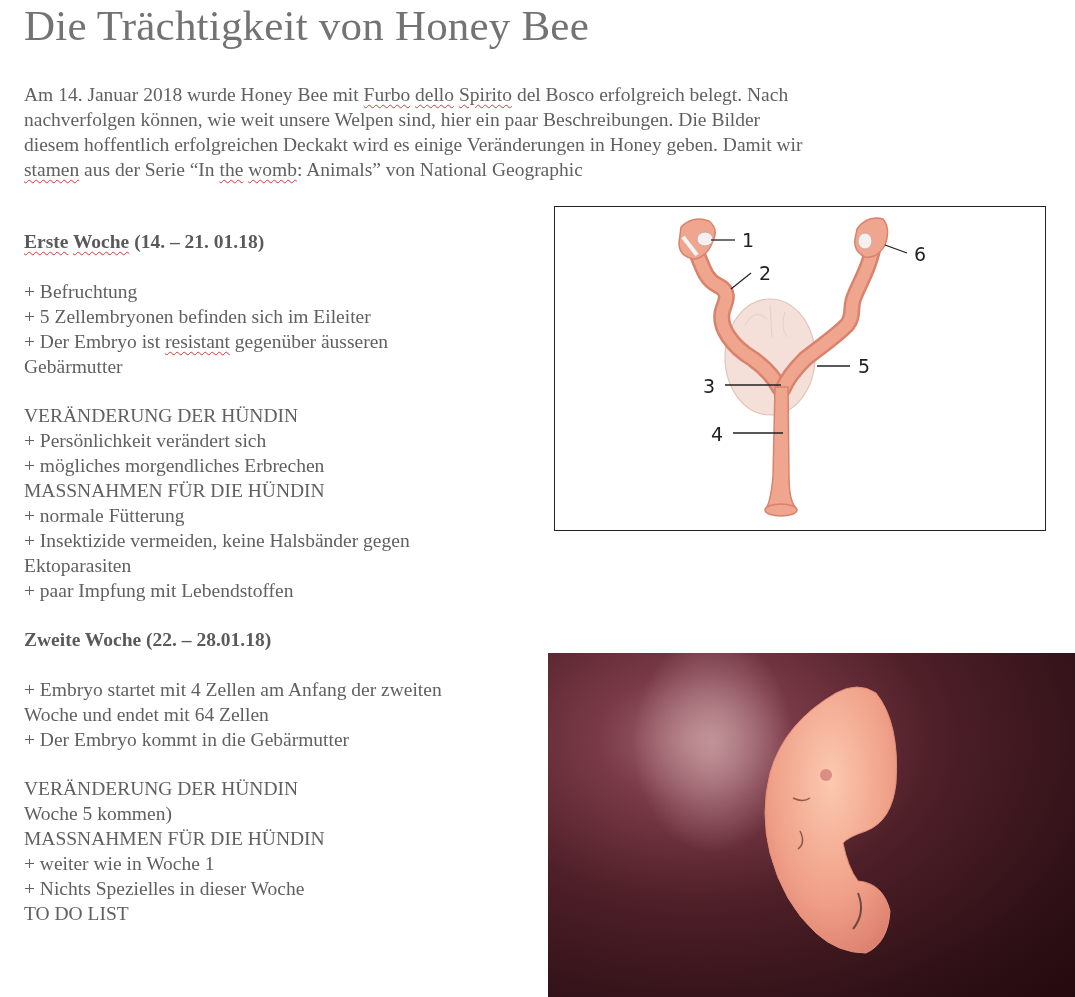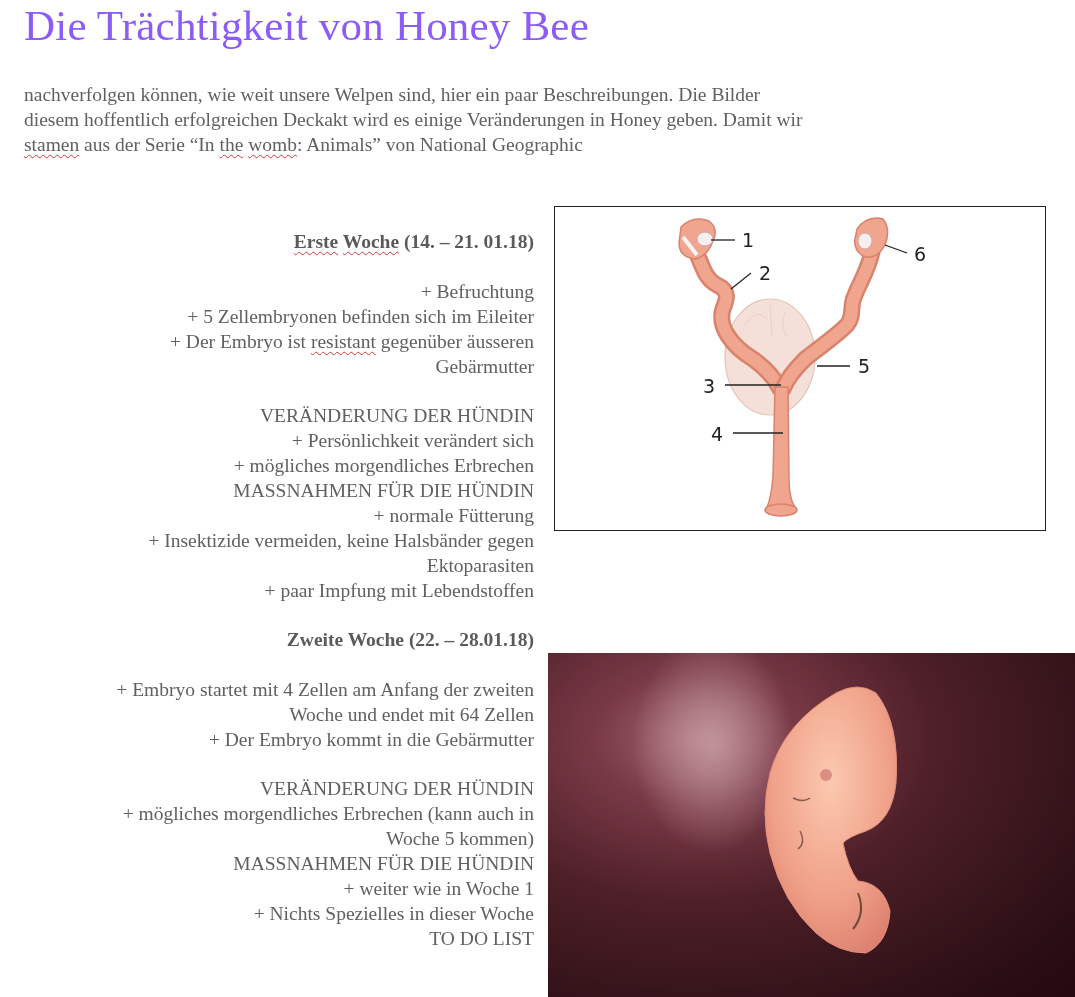--- a/index.html
+++ b/index.html
@@ -6,56 +6,57 @@
     body {
       width: 1075px; height: 997px; overflow: hidden;
       background: #ffffff;
       font-family: "DejaVu Serif", "Liberation Serif", serif;
       color: #5f5f5f;
       position: relative;
     }
     .title {
       position: absolute; left: 24px; top: 0px;
       font-family: "Liberation Serif", serif;
-      font-size: 43px; color: #8b5cf6; letter-spacing: 0.2px;
+      font-size: 43px; color: #737373; letter-spacing: 0.2px;
       line-height: 52px; white-space: nowrap;
     }
     .intro {
       position: absolute; left: 24px; top: 82px; width: 920px;
       font-family: "Liberation Serif", serif;
       font-size: 19.5px; line-height: 25px; color: #606060;
     }
     .intro .line { white-space: nowrap; display: block; }
     .spell { text-decoration: underline wavy #d23b3b; text-decoration-thickness: 1px; text-underline-offset: 3px; }
     .col {
       position: absolute; left: 24px; width: 510px;
       font-family: "Liberation Serif", serif;
       font-size: 19.5px; line-height: 24.9px; color: #606060;
     }
-    .col .line { display: block; white-space: nowrap; min-height: 24.9px; text-align: right; }
+    .col .line { display: block; white-space: nowrap; min-height: 24.9px; }
     .heading { font-weight: bold; color: #5a5a5a; }
     .fig1 {
       position: absolute; left: 554px; top: 206px; width: 490px; height: 323px;
       border: 1.5px solid #222; background: #fff;
     }
     .fig2 {
       position: absolute; left: 548px; top: 653px; width: 527px; height: 344px;
       overflow: hidden;
       background: radial-gradient(ellipse at 28% 25%, #a66a74 0%, #7a3a48 18%, #4e1f28 45%, #2e1016 80%, #24090e 100%);
     }
     .label-num { font-family: "DejaVu Sans", sans-serif; font-size: 19px; fill: #222; }
   </style>
 </head>
 <body>
 
 <div>
 
   <div class="title">Die Trächtigkeit von Honey Bee</div>
 
   <div class="intro">
+    <span class="line"><span>Am 14. Januar 2018 wurde Honey Bee mit </span><span class="spell">Furbo</span> <span class="spell">dello</span> <span class="spell">Spirito</span><span> del Bosco erfolgreich belegt. Nach</span></span>
     <span class="line">nachverfolgen können, wie weit unsere Welpen sind, hier ein paar Beschreibungen. Die Bilder</span>
     <span class="line">diesem hoffentlich erfolgreichen Deckakt wird es einige Veränderungen in Honey geben. Damit wir</span>
     <span class="line"><span class="spell">stamen</span><span> aus der Serie “In </span><span class="spell">the</span> <span class="spell">womb</span><span>: Animals” von National Geographic</span></span>
   </div>
 
   <div class="col" style="top:230px;">
     <span class="line heading"><span class="spell">Erste</span> <span class="spell">Woche</span><span> (14. – 21. 01.18)</span></span>
     <span class="line"></span>
     <span class="line">+ Befruchtung</span>
     <span class="line">+ 5 Zellembryonen befinden sich im Eileiter</span>
@@ -73,21 +74,20 @@
   </div>
 
   <div class="col" style="top:628px;">
     <span class="line heading">Zweite Woche (22. – 28.01.18)</span>
     <span class="line"></span>
     <span class="line">+ Embryo startet mit 4 Zellen am Anfang der zweiten</span>
     <span class="line">Woche und endet mit 64 Zellen</span>
     <span class="line">+ Der Embryo kommt in die Gebärmutter</span>
     <span class="line"></span>
     <span class="line">VERÄNDERUNG DER HÜNDIN</span>
-    <span class="line">+ mögliches morgendliches Erbrechen (kann auch in</span>
     <span class="line">Woche 5 kommen)</span>
     <span class="line">MASSNAHMEN FÜR DIE HÜNDIN</span>
     <span class="line">+ weiter wie in Woche 1</span>
     <span class="line">+ Nichts Spezielles in dieser Woche</span>
     <span class="line">TO DO LIST</span>
   </div>
 
   <div class="fig1">
     <svg width="490" height="323" viewBox="0 0 490 323">
 

